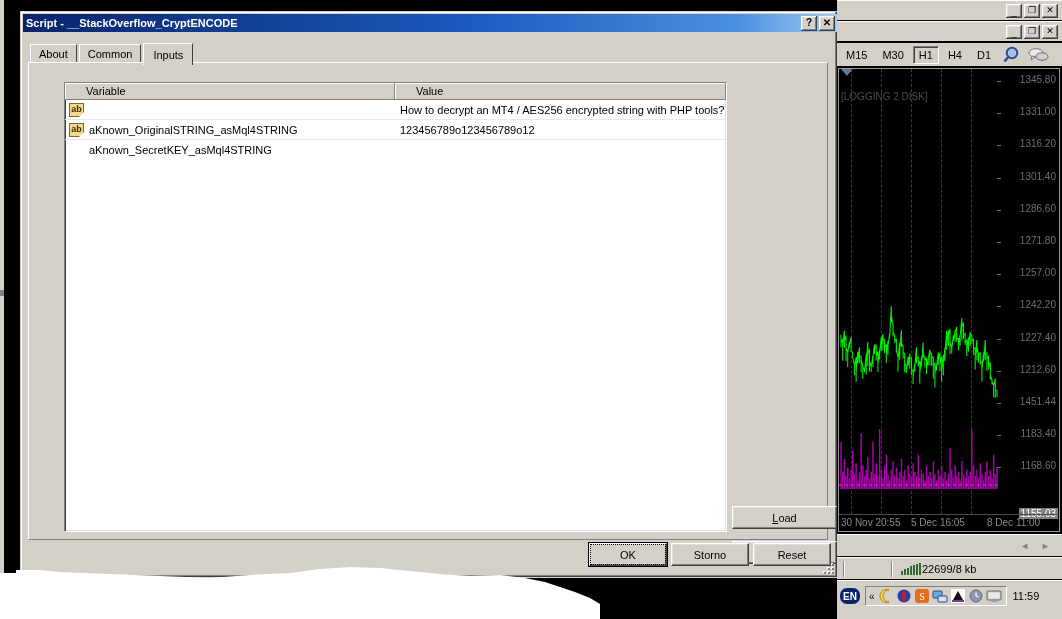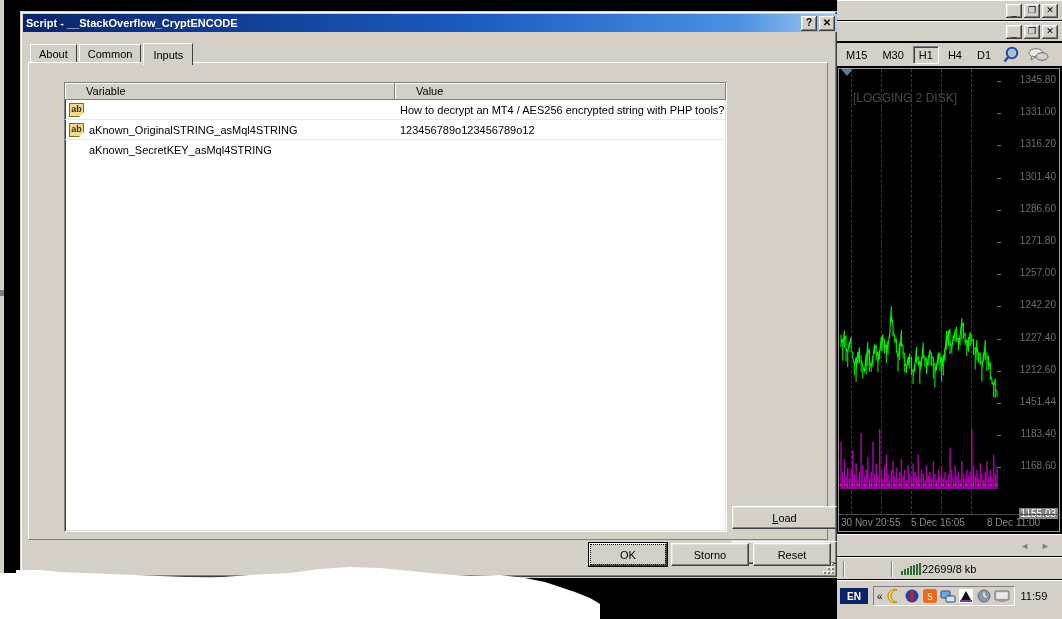--- a/index.html
+++ b/index.html
@@ -220,21 +220,21 @@
   #gridlines { position: absolute; left: 0; top: 0; width: 160px; height: 445px; }
   .vgrid { position: absolute; top: 0; width: 0; border-left: 1px dashed #3a3a3a; height: 445px; }
   #axis { position: absolute; right: 0; top: 0; width: 62px; height: 445px; }
   .ylab { position: absolute; right: 3px; font-size: 10px; color: #6e6e6e;
           font-family: "Liberation Sans", sans-serif; white-space: nowrap; }
   .ytick { position: absolute; left: 0px; width: 4px; border-top: 1px solid #6e6e6e; }
   #curprice {
     position: absolute; right: 1px; font-size: 10px; color: #ffffff; background: #808080;
     padding: 0 2px; font-family: "Liberation Sans", sans-serif; white-space: nowrap;
   }
-  #logging { position: absolute; left: 14px; top: 22px; font-size: 12px; color: #4a4a4a;
+  #logging { position: absolute; left: 2px; top: 22px; font-size: 10px; color: #4a4a4a;
              font-family: "Liberation Sans", sans-serif; white-space: nowrap; }
   #xaxis { position: absolute; left: 0; bottom: 0; width: 220px; height: 16px;
            border-top: 1px solid #4a4a4a; }
   .xlab { position: absolute; top: 2px; font-size: 10px; color: #8a8a8a;
           font-family: "Liberation Sans", sans-serif; white-space: nowrap; }
   #cursor-tri {
     position: absolute; left: 2px; top: 0px; width: 0; height: 0;
     border-left: 6px solid transparent; border-right: 6px solid transparent;
     border-top: 7px solid #5a7a9a;
   }
@@ -250,23 +250,23 @@
   .sep { width: 1px; height: 16px; background: #808080; border-right: 1px solid #ffffff; }
   #bars { display: flex; align-items: flex-end; height: 12px; margin-left: 8px; }
   #bars i { display: block; width: 2px; margin-right: 1px; background: #2f6b2f; }
   #netlabel { font-size: 11px; color: #000; font-family: "Liberation Sans", sans-serif; }
 
   
   #taskbar { position: absolute; left: 0px; top: 580px; width: 225px; height: 39px;
              background: #d4d0c8; border-top: 1px solid #ffffff; box-sizing: border-box; }
   #tb-inner { position: absolute; left: 0px; top: 2px; width: 225px; height: 26px; display: flex; align-items: center; }
   #lang {
-    width: 28px; height: 16px; background: #0a246a; color: #fff; font-size: 10px; font-weight: bold;
+    width: 20px; height: 16px; background: #0a246a; color: #fff; font-size: 10px; font-weight: bold;
     display: flex; align-items: center; justify-content: center; margin-left: 3px;
-    font-family: "Liberation Sans", sans-serif; cursor: default;
+    font-family: "Liberation Sans", sans-serif; cursor: default; border-radius: 7px;
   }
   #tray {
     margin-left: 5px; height: 20px; display: flex; align-items: center;
     border: 1px solid #808080; border-right-color: #ffffff; border-bottom-color: #ffffff;
     padding: 0 3px; box-sizing: border-box;
   }
   .trayicon { width: 16px; height: 16px; margin: 0 1px; position: relative; cursor: default; }
   #chev { font-size: 10px; color: #000; margin-right: 2px; cursor: default; font-family: "Liberation Sans", sans-serif; }
   #clock { font-size: 11px; color: #000; margin-left: 6px; font-family: "Liberation Sans", sans-serif; cursor: default; }
 

